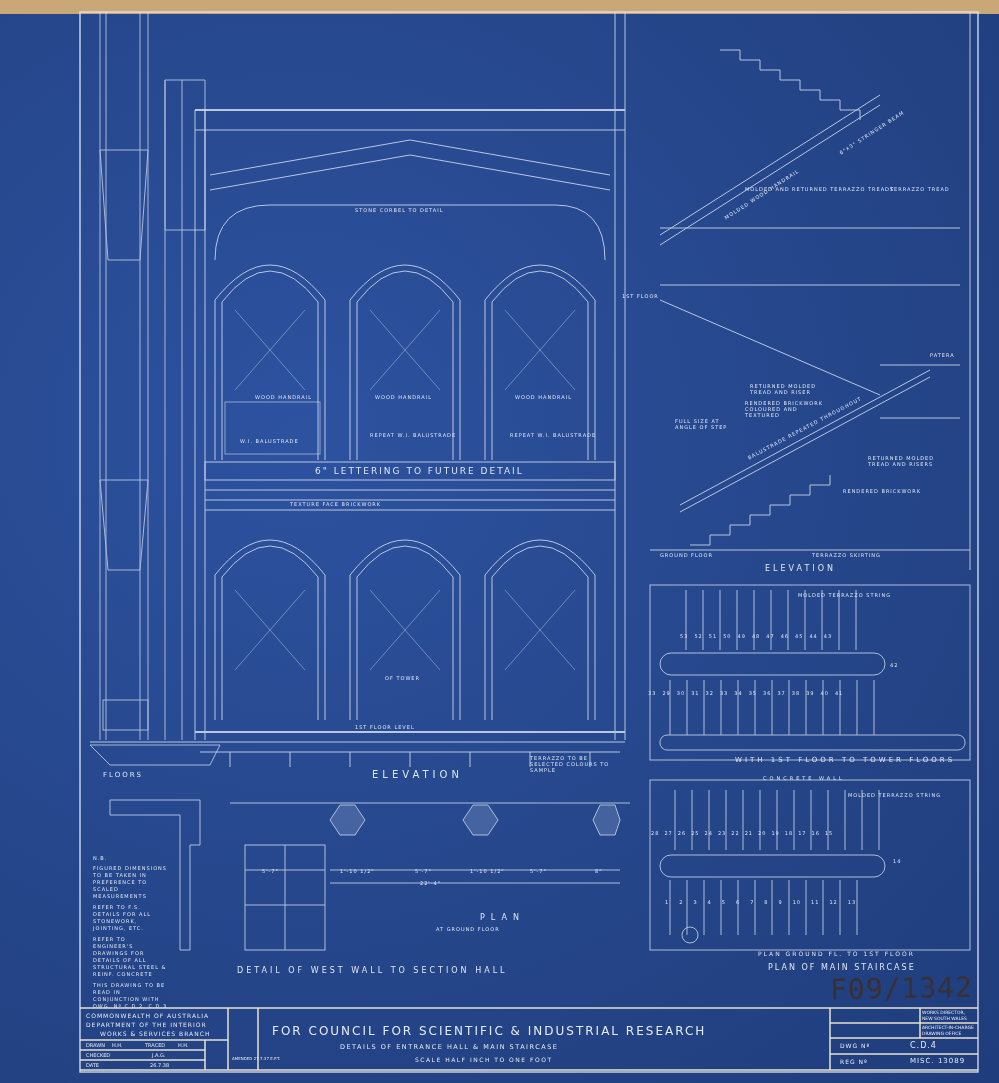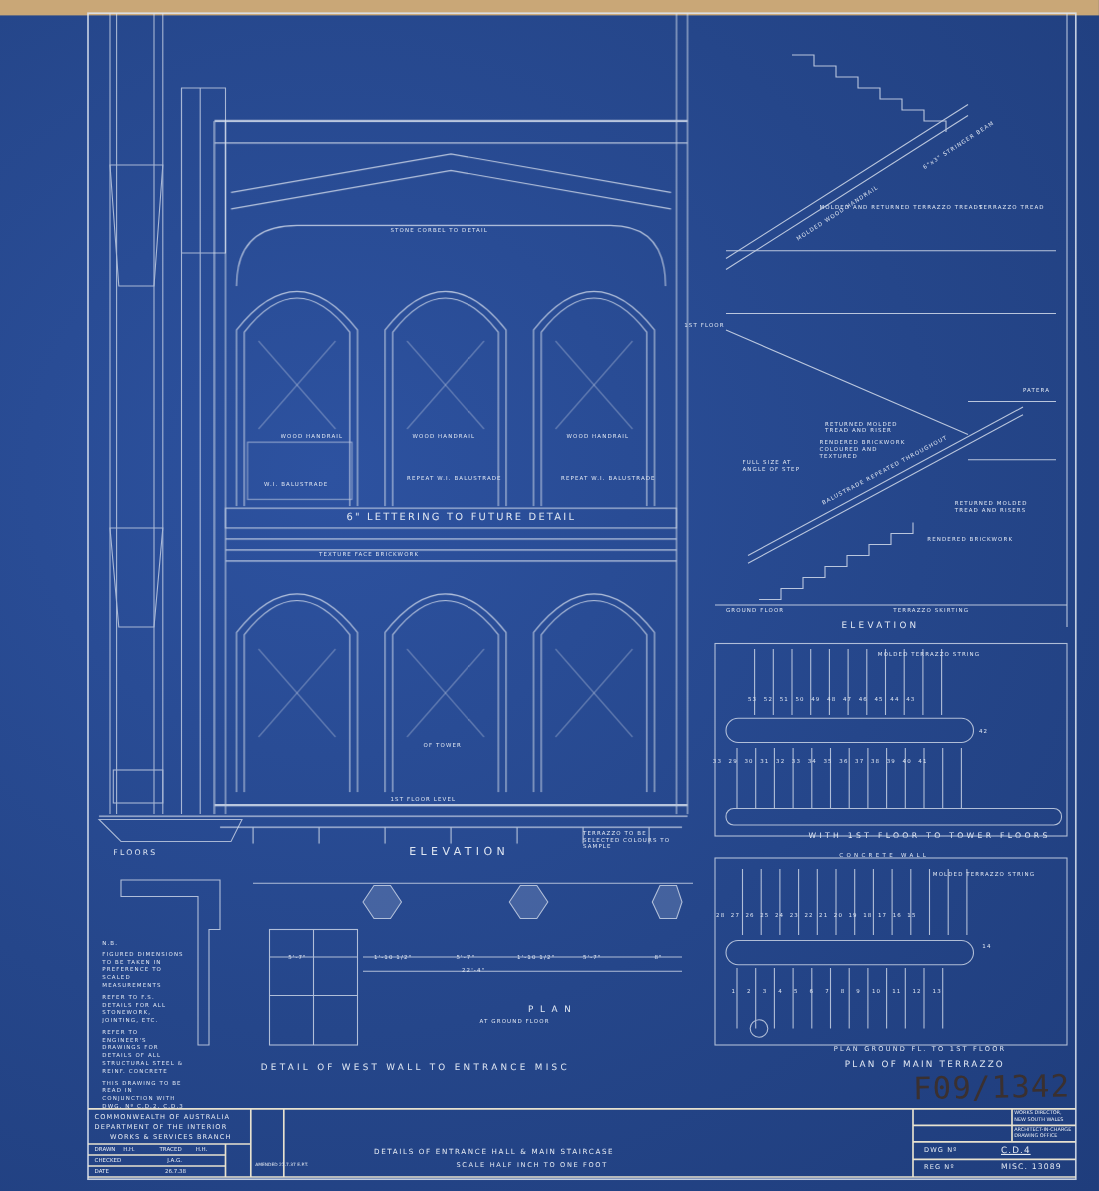--- a/index.html
+++ b/index.html
@@ -164,21 +164,21 @@
 
   <div class="t" style="left:448px;top:913px;font-size:8px;letter-spacing:6px;margin-left:32px;">PLAN</div>
   <div class="t small" style="left:436px;top:926px;">AT GROUND FLOOR</div>
   <div class="t small" style="left:262px;top:868px;">5'-7"</div>
   <div class="t small" style="left:340px;top:868px;">1'-10 1/2"</div>
   <div class="t small" style="left:415px;top:868px;">5'-7"</div>
   <div class="t small" style="left:470px;top:868px;">1'-10 1/2"</div>
   <div class="t small" style="left:530px;top:868px;">5'-7"</div>
   <div class="t small" style="left:595px;top:868px;">8"</div>
   <div class="t small" style="left:420px;top:880px;">22'-4"</div>
-  <div class="t" style="left:237px;top:966px;font-size:8px;letter-spacing:3px;">DETAIL OF WEST WALL TO ENTRANCE MISC</div>
+  <div class="t" style="left:237px;top:966px;font-size:8px;letter-spacing:3px;">DETAIL OF WEST WALL TO SECTION HALL</div>
 
   <div style="position:absolute;left:93px;top:855px;width:75px;">
     <div class="t small" style="position:static;">N.B.</div>
     <div class="t small" style="position:static;white-space:normal;margin-top:4px;line-height:7px;">FIGURED DIMENSIONS TO BE TAKEN IN PREFERENCE TO SCALED MEASUREMENTS</div>
     <div class="t small" style="position:static;white-space:normal;margin-top:4px;line-height:7px;">REFER TO F.S. DETAILS FOR ALL STONEWORK, JOINTING, ETC.</div>
     <div class="t small" style="position:static;white-space:normal;margin-top:4px;line-height:7px;">REFER TO ENGINEER'S DRAWINGS FOR DETAILS OF ALL STRUCTURAL STEEL &amp; REINF. CONCRETE</div>
     <div class="t small" style="position:static;white-space:normal;margin-top:4px;line-height:7px;">THIS DRAWING TO BE READ IN CONJUNCTION WITH DWG. Nº C.D.2, C.D.3</div>
   </div>
 
   <div class="t small" style="left:725px;top:215px;transform:rotate(-33deg);transform-origin:left;">MOLDED WOOD HANDRAIL</div>
@@ -258,39 +258,40 @@
     <span class="t small" style="position:static;">6</span>
     <span class="t small" style="position:static;">7</span>
     <span class="t small" style="position:static;">8</span>
     <span class="t small" style="position:static;">9</span>
     <span class="t small" style="position:static;">10</span>
     <span class="t small" style="position:static;">11</span>
     <span class="t small" style="position:static;">12</span>
     <span class="t small" style="position:static;">13</span>
   </div>
   <div class="t" style="left:758px;top:950px;font-size:6px;letter-spacing:2px;">PLAN GROUND FL. TO 1ST FLOOR</div>
-  <div class="t" style="left:768px;top:963px;font-size:8px;letter-spacing:2px;">PLAN OF MAIN TERRAZZO</div>
+  <div class="t" style="left:768px;top:963px;font-size:8px;letter-spacing:2px;">PLAN OF MAIN STAIRCASE</div>
 
   <div class="stamp">F09/1342</div>
 
   <div class="cell" style="left:86px;top:1012px;font-size:6px;letter-spacing:1px;">COMMONWEALTH OF AUSTRALIA</div>
   <div class="cell" style="left:86px;top:1021px;font-size:6px;letter-spacing:1px;">DEPARTMENT OF THE INTERIOR</div>
   <div class="cell" style="left:100px;top:1030px;font-size:6px;letter-spacing:1px;">WORKS &amp; SERVICES BRANCH</div>
   <div class="cell" style="left:86px;top:1042px;font-size:5px;">DRAWN</div>
   <div class="cell" style="left:112px;top:1042px;font-size:5px;">H.H.</div>
   <div class="cell" style="left:145px;top:1042px;font-size:5px;">TRACED</div>
   <div class="cell" style="left:178px;top:1042px;font-size:5px;">H.H.</div>
   <div class="cell" style="left:86px;top:1052px;font-size:5px;">CHECKED</div>
   <div class="cell" style="left:152px;top:1052px;font-size:5px;">J.A.G.</div>
   <div class="cell" style="left:86px;top:1062px;font-size:5px;">DATE</div>
   <div class="cell" style="left:150px;top:1062px;font-size:5px;">26.7.38</div>
   <div class="cell" style="left:232px;top:1056px;font-size:4px;">AMENDED 27.7.37 E.P.T.</div>
 
+  <div class="cell" style="left:272px;top:1024px;font-size:12px;letter-spacing:2px;">FOR COUNCIL FOR SCIENTIFIC &amp; INDUSTRIAL RESEARCH</div>
   <div class="cell" style="left:340px;top:1043px;font-size:6.5px;letter-spacing:1.5px;">DETAILS OF ENTRANCE HALL &amp; MAIN STAIRCASE</div>
   <div class="cell" style="left:415px;top:1056px;font-size:6px;letter-spacing:1.5px;">SCALE   HALF INCH TO ONE FOOT</div>
 
   <div class="cell" style="left:922px;top:1010px;font-size:4.5px;width:55px;white-space:normal;line-height:6px;">WORKS DIRECTOR, NEW SOUTH WALES</div>
   <div class="cell" style="left:922px;top:1025px;font-size:4.5px;width:55px;white-space:normal;line-height:6px;">ARCHITECT-IN-CHARGE DRAWING OFFICE</div>
   <div class="cell" style="left:840px;top:1042px;font-size:6px;letter-spacing:1px;">DWG Nº</div>
-  <div class="cell" style="left:910px;top:1041px;font-size:8px;letter-spacing:1px;text-decoration:underline;">C.D.4</div>
+  <div class="cell" style="left:910px;top:1041px;font-size:8px;letter-spacing:1px;">C.D.4</div>
   <div class="cell" style="left:840px;top:1058px;font-size:6px;letter-spacing:1px;">REG Nº</div>
   <div class="cell" style="left:910px;top:1057px;font-size:7px;letter-spacing:1px;">MISC. 13089</div>
 </div>
 
 </body></html>

